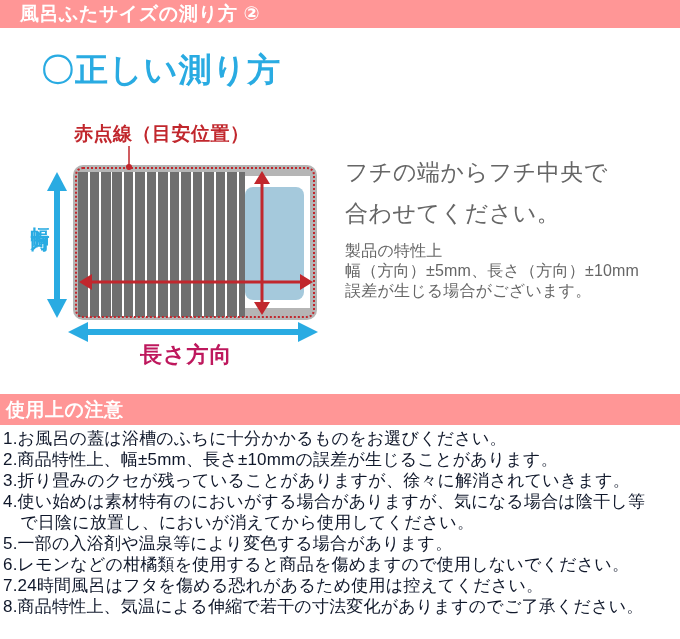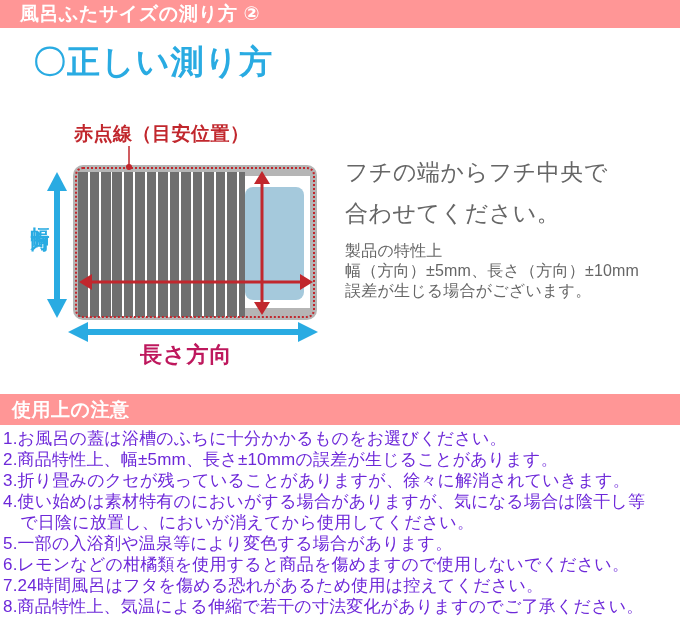--- a/index.html
+++ b/index.html
@@ -14,21 +14,21 @@
   .topbar {
     position: absolute; left: 0; top: 0; width: 680px; height: 28px;
     background: #ff9696;
   }
   .topbar span {
     display: block; padding-left: 20px; line-height: 28px;
     color: #ffffff; font-size: 19px; font-weight: bold; letter-spacing: 0.5px;
   }
   
   .section-title {
-    position: absolute; left: 29px; top: 36px; margin: 4px;
+    position: absolute; left: 29px; top: 36px; margin: 12px;
     color: #29abe2; font-size: 33px; font-weight: bold; letter-spacing: 1px;
   }
   
   .diagram { position: absolute; inset: 0; margin-top: 10px; }
   .red-label {
     position: absolute; left: 74px; top: 111px;
     color: #c1272d; font-size: 19px; font-weight: bold; letter-spacing: 0.5px;
   }
   .tub {
     position: absolute; left: 73px; top: 155px; width: 244px; height: 155px;
@@ -70,26 +70,26 @@
   .tolerance-note {
     position: absolute; left: 345px; top: 241px;
     color: #666666; font-size: 16px; line-height: 20px; letter-spacing: 0.2px;
   }
   
   .caution-bar {
     position: absolute; left: 0; top: 394px; width: 680px; height: 31px;
     background: #ff9696;
   }
   .caution-bar span {
-    display: block; padding-left: 12px; line-height: 31px;
+    display: block; padding-left: 6px; line-height: 31px;
     color: #ffffff; font-size: 19px; font-weight: bold; letter-spacing: 0.5px;
   }
   .caution-list {
     position: absolute; left: 3px; top: 428px; width: 676px;
-    color: #6d28d9; font-size: 17px; line-height: 21px; letter-spacing: 0.2px;
+    color: #0f172a; font-size: 17px; line-height: 21px; letter-spacing: 0.2px;
   }
   .caution-item { white-space: pre-line; }
 </style>
 </head>
 <body>
 
 <div class="page">
 
   <div class="topbar">
     <span>風呂ふたサイズの測り方 ②</span>

